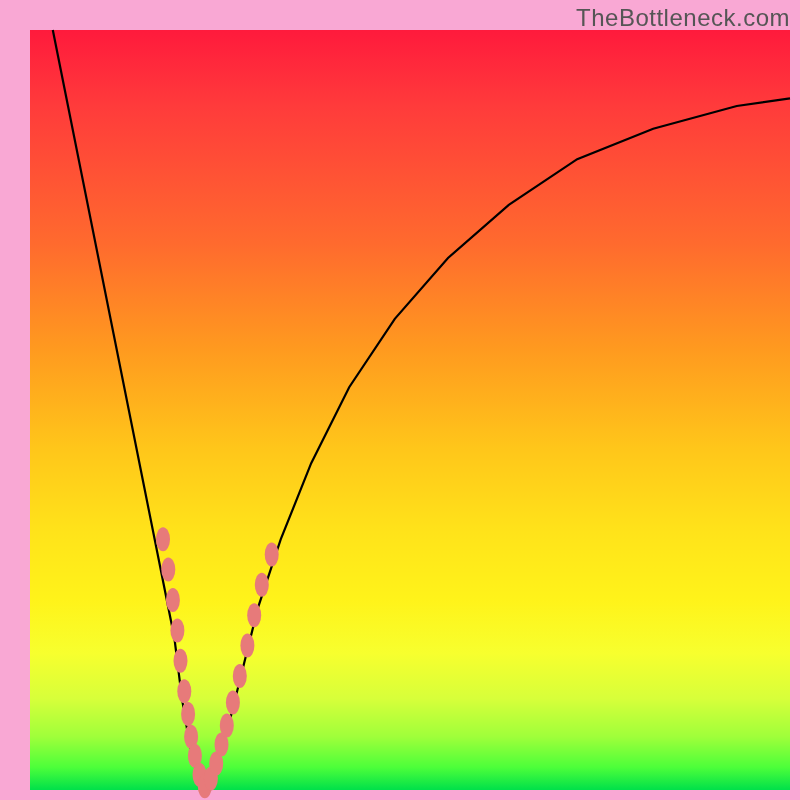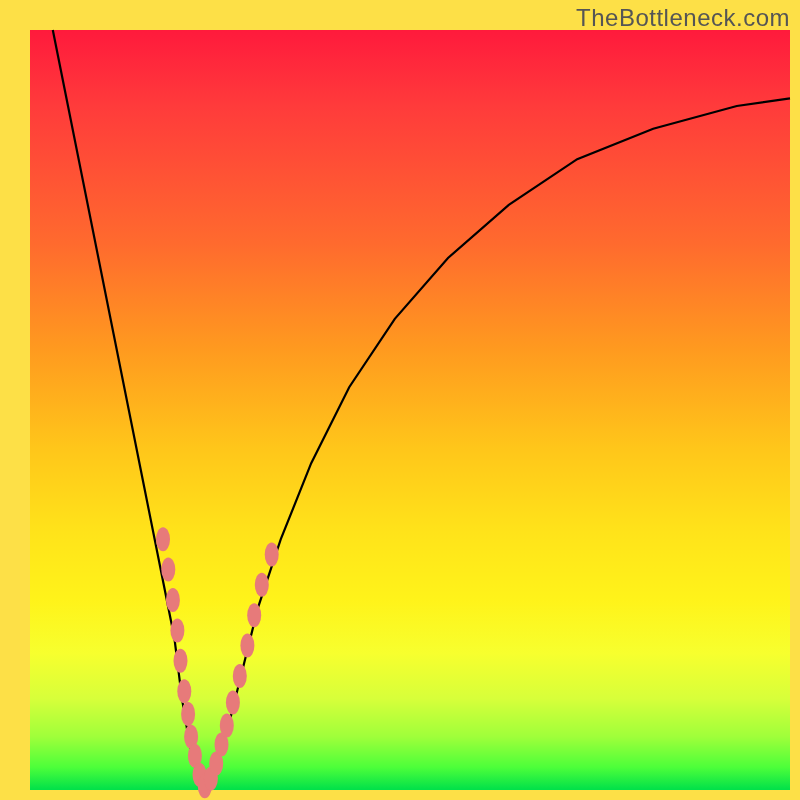--- a/index.html
+++ b/index.html
@@ -8,21 +8,21 @@
     width: 800px;
     height: 800px;
     overflow: hidden;
     background: #000;
     font-family: Arial, Helvetica, sans-serif;
   }
   .frame {
     position: relative;
     width: 800px;
     height: 800px;
-    background: #fde047;
+    background: #f9a8d4;
   }
   .plot-area {
     position: absolute;
     left: 30px;
     top: 30px;
     width: 760px;
     height: 760px;
     
     background: linear-gradient(to bottom,
       #ff1a3c 0%,

